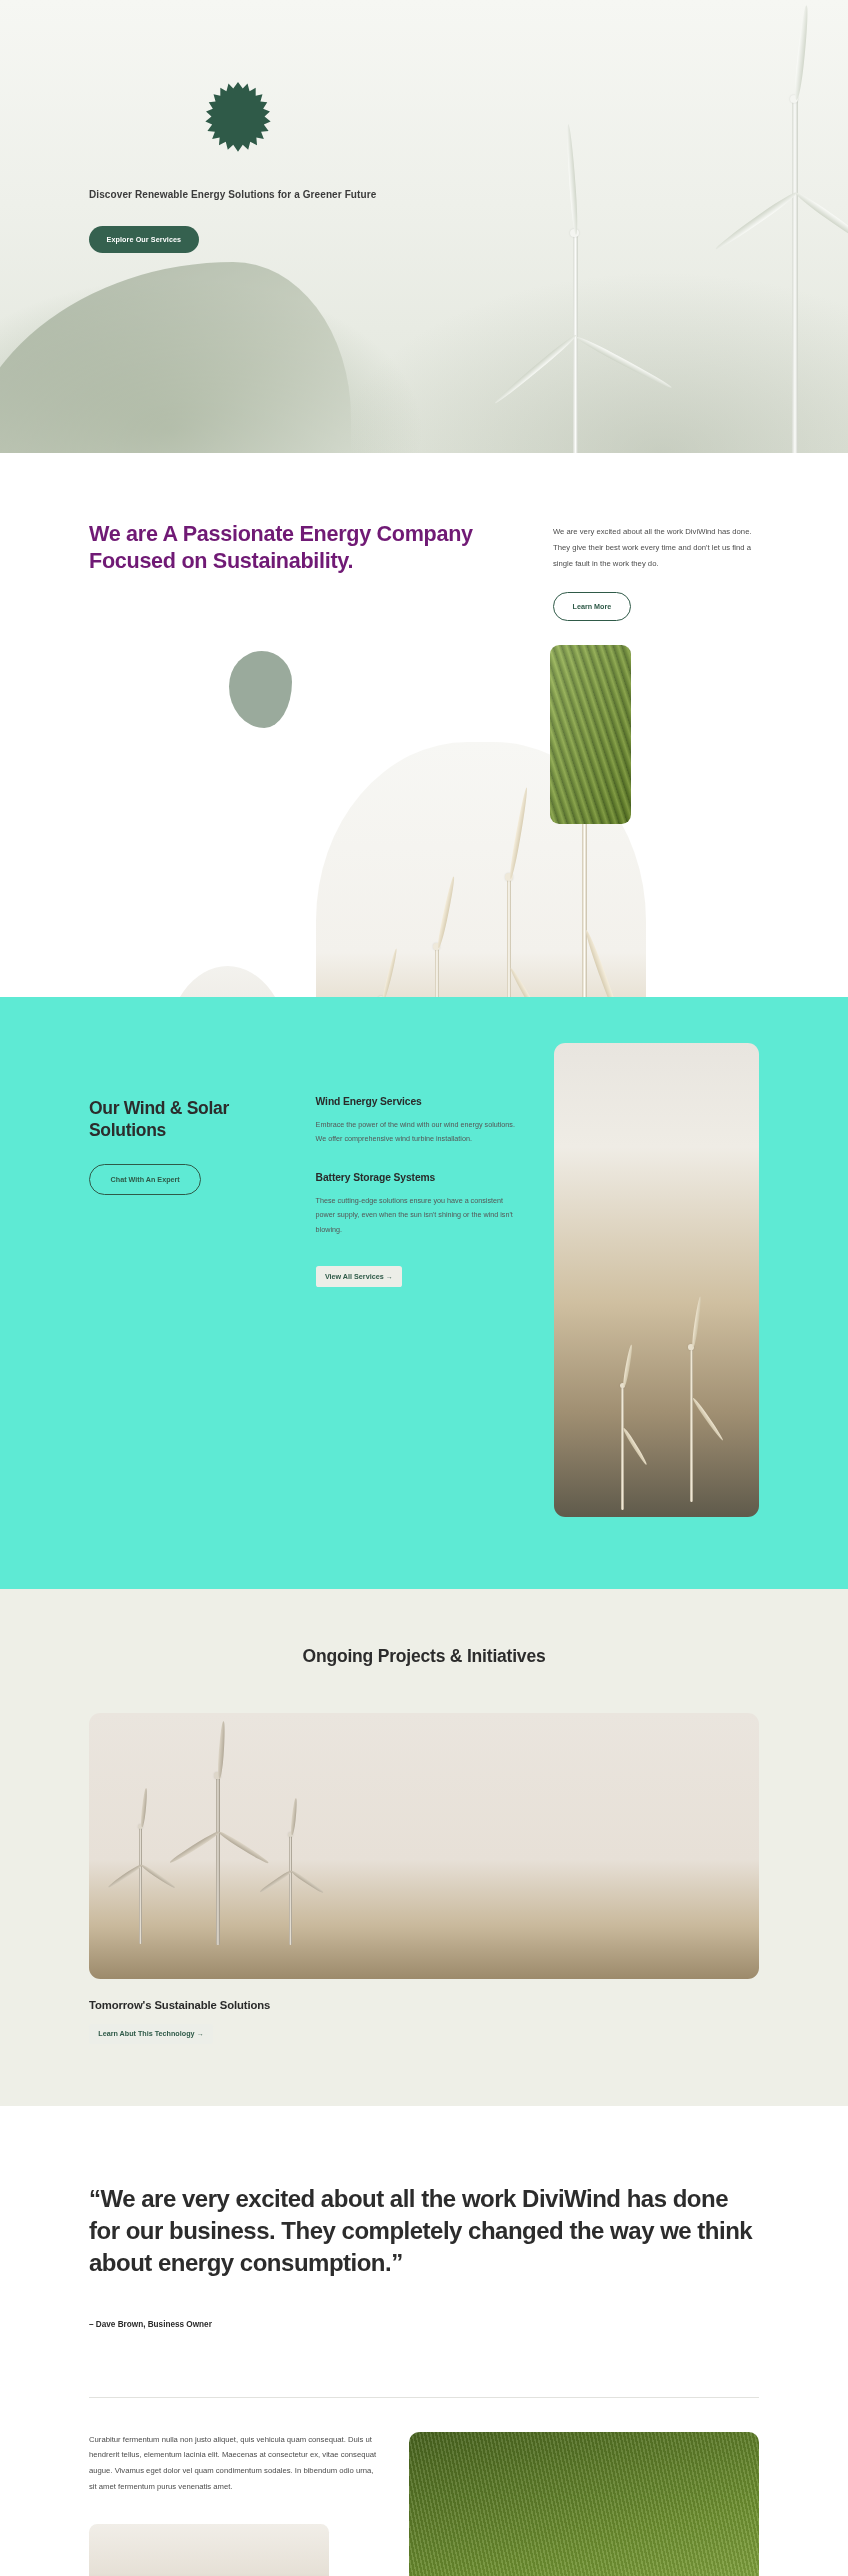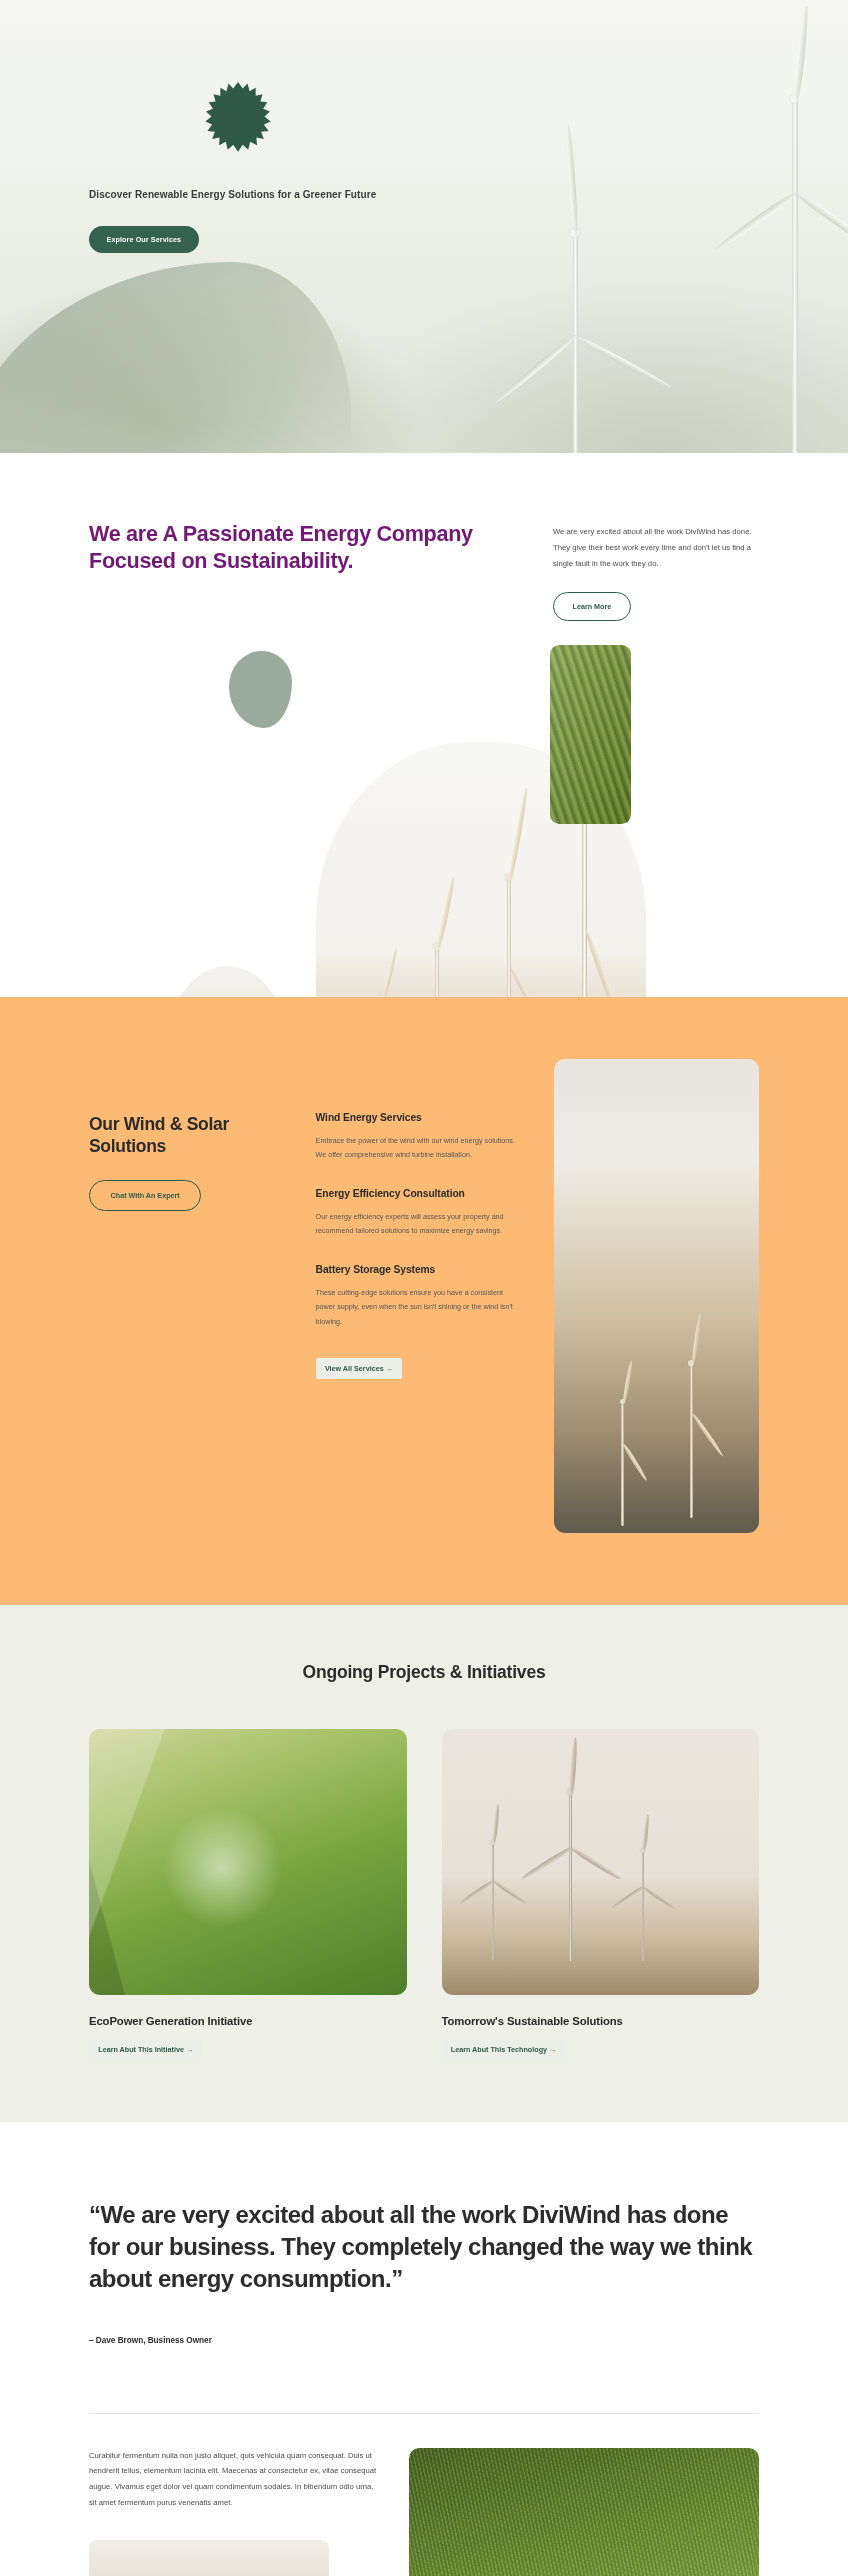--- a/index.html
+++ b/index.html
@@ -103,21 +103,21 @@
       #5f7f2a;
     overflow:hidden;
   }
   .starburst {
     position:absolute; right:124px; top:526px; width:90px; height:98px;
     background:#2f5a48;
     clip-path: polygon(50% 0%,57% 9%,64% 2%,67% 13%,76% 8%,76% 19%,86% 17%,83% 27%,93% 28%,87% 37%,97% 41%,89% 48%,98% 55%,88% 59%,95% 68%,84% 69%,88% 79%,77% 77%,78% 88%,68% 83%,65% 94%,57% 87%,50% 97%,43% 87%,35% 94%,32% 83%,22% 88%,23% 77%,12% 79%,16% 69%,5% 68%,12% 59%,2% 55%,11% 48%,3% 41%,13% 37%,7% 28%,17% 27%,14% 17%,24% 19%,24% 8%,33% 13%,36% 2%,43% 9%);
   }
 
   
-  .services { position:relative; padding:62px 89px 72px 89px; background:#fdba74; }
+  .services { position:relative; padding:46px 89px 72px 89px; background:#5eead4; }
   .services-grid { display:flex; gap:0; align-items:flex-start; }
   .sv-left { width:206px; flex:none; padding-top:54px; }
   .sv-title { font-size:17.5px; line-height:1.26; font-weight:700; letter-spacing:-0.3px; color:#2c2c2c; }
   .sv-left .btn-outline { margin-top:23px; padding:9.8px 20.6px;text-align:right; }
   .sv-mid { width:201px; flex:none; padding-top:52px; margin-left:20.6px; }
   .acc-item { margin-bottom:24px; }
   .acc-h { font-size:10.3px; font-weight:700; line-height:1.35; color:#2a2a2a; letter-spacing:-0.1px; }
   .acc-p { margin-top:9.3px; font-size:7.2px; line-height:2.0; color:#555; }
   .btn-ghost {
     margin-top:5.2px; background:#eceee8; color:#2f5a48;
@@ -289,24 +289,20 @@
         <h2 class="sv-title">Our Wind &amp; Solar Solutions</h2>
         <a class="btn btn-outline">Chat With An Expert</a>
       </div>
 
       <div class="sv-mid">
         <div class="acc-item">
           <div class="acc-h">Wind Energy Services</div>
           <div class="acc-p">Embrace the power of the wind with our wind energy solutions. We offer comprehensive wind turbine installation.</div>
         </div>
         <div class="acc-item">
-          <div class="acc-h">Energy Efficiency Consultation</div>
-          <div class="acc-p">Our energy efficiency experts will assess your property and recommend tailored solutions to maximize energy savings.</div>
-        </div>
-        <div class="acc-item">
           <div class="acc-h">Battery Storage Systems</div>
           <div class="acc-p">These cutting-edge solutions ensure you have a consistent power supply, even when the sun isn't shining or the wind isn't blowing.</div>
         </div>
         <a class="btn btn-ghost">View All Services →</a>
       </div>
 
       <div class="sv-photo">
         <div class="turbine" style="left:129px; top:289px;">
           <div class="mast" style="left:7.2px; top:15.5px; width:3.1px; height:155px; background:linear-gradient(90deg,#b9ae97,#efe7d5,#a89d86);"></div>
           <div class="hub" style="left:5.2px; top:12.4px; width:5.7px; height:5.7px; background:#e8e0cd;"></div>
@@ -319,25 +315,20 @@
           <div class="blade" style="left:5.7px; top:-29px; width:3.6px; height:43px; transform:rotate(10deg); background:linear-gradient(90deg,#eee5d0,#cdc2a6);"></div>
           <div class="blade" style="left:5.7px; top:12.4px; width:3.6px; height:43px; transform:rotate(148deg); background:linear-gradient(90deg,#eee5d0,#cdc2a6);"></div>
         </div>
       </div>
     </div>
   </section>
 
   <section class="projects">
     <h2 class="projects-h">Ongoing Projects &amp; Initiatives</h2>
     <div class="proj-grid">
-      <div class="proj-card">
-        <div class="proj-img leaf"></div>
-        <div class="proj-title">EcoPower Generation Initiative</div>
-        <a class="btn btn-ghost">Learn Abut This Initiative →</a>
-      </div>
       <div class="proj-card">
         <div class="proj-img farm">
           <div class="turbine" style="left:121px; top:49px;">
             <div class="mast" style="left:6.2px; top:13.4px; width:3.6px; height:170px; background:linear-gradient(90deg,#a9a193,#e3ddd2,#958d7e);"></div>
             <div class="hub" style="left:4.1px; top:10.3px; width:6.7px; height:6.7px; background:#ddd6c9;"></div>
             <div class="blade" style="left:6.7px; top:-41px; width:4.6px; height:57px; transform:rotate(4deg); background:linear-gradient(90deg,#ddd5c6,#b1a897);"></div>
             <div class="blade" style="left:6.7px; top:12.4px; width:4.6px; height:58px; transform:rotate(122deg); background:linear-gradient(90deg,#ddd5c6,#b1a897);"></div>
             <div class="blade" style="left:6.7px; top:12.4px; width:4.6px; height:58px; transform:rotate(-122deg); background:linear-gradient(90deg,#ddd5c6,#b1a897);"></div>
           </div>
           <div class="turbine" style="left:46px; top:103px;">

